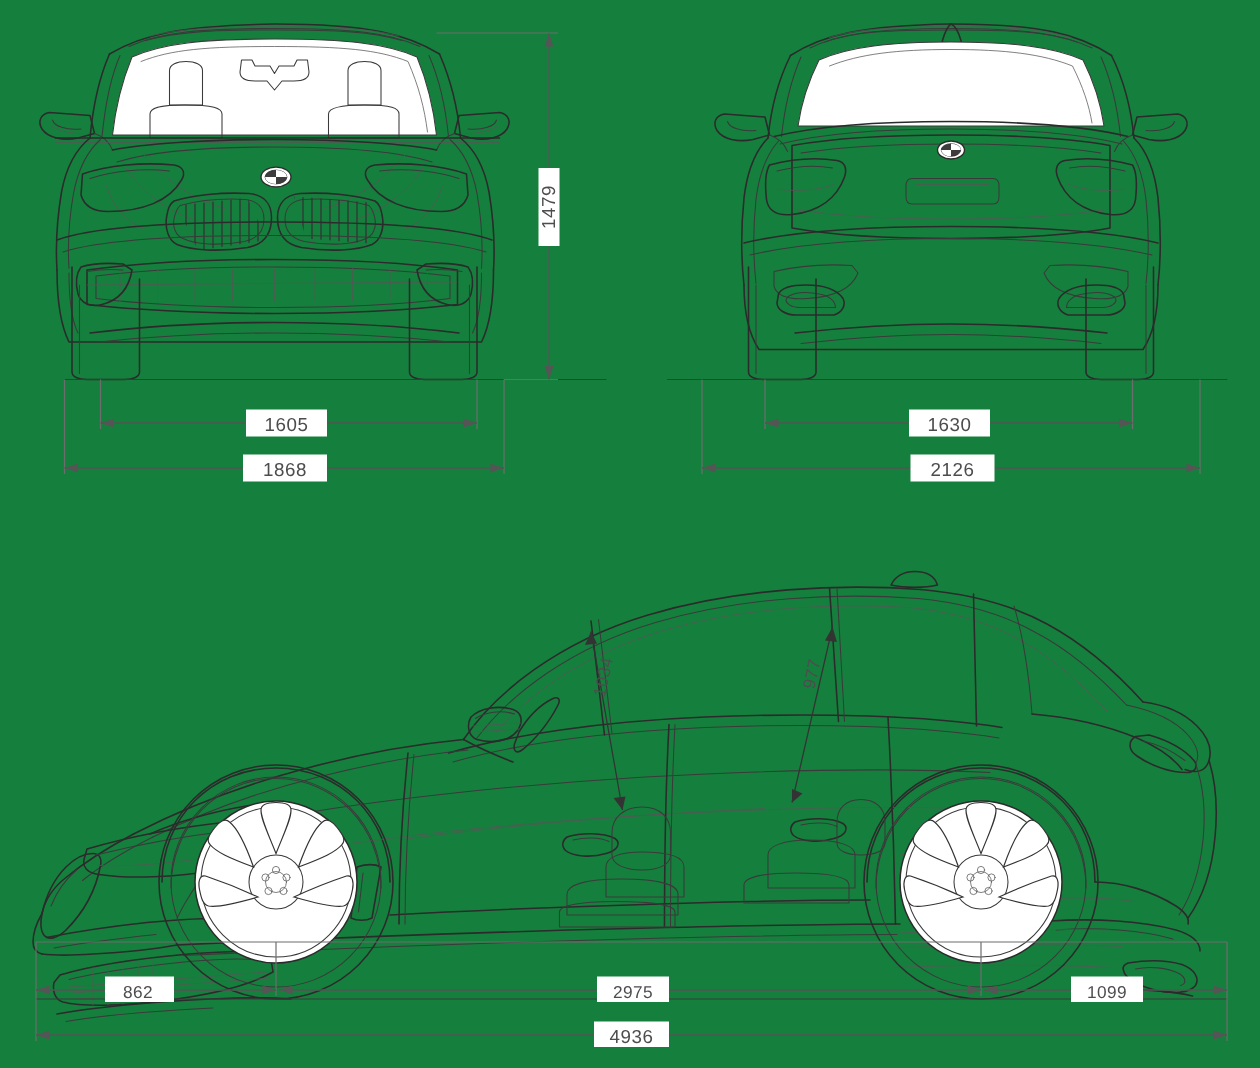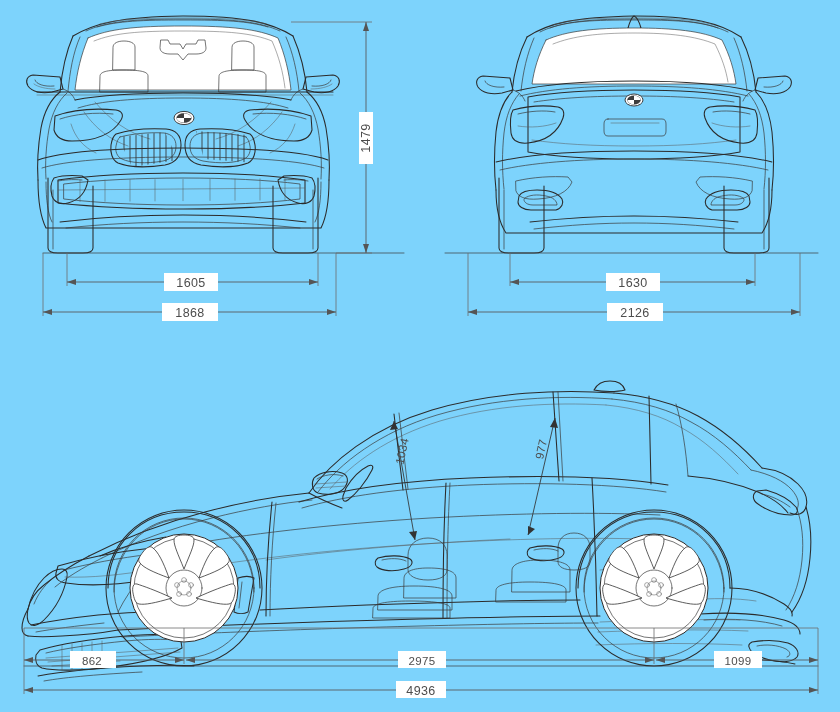--- a/index.html
+++ b/index.html
@@ -11,21 +11,21 @@
   body {
     width: 840px;
     height: 712px;
     overflow: hidden;
     font-family: "Liberation Sans", sans-serif;
   }
   #sheet {
     position: relative;
     width: 840px;
     height: 712px;
-    background: #7dd3fc;
+    background: #15803d;
   }
   svg.blueprint {
     display: block;
     width: 840px;
     height: 712px;
   }
   .body-line {
     fill: none;
     stroke: #2b2b2b;
     stroke-width: 1.05;

